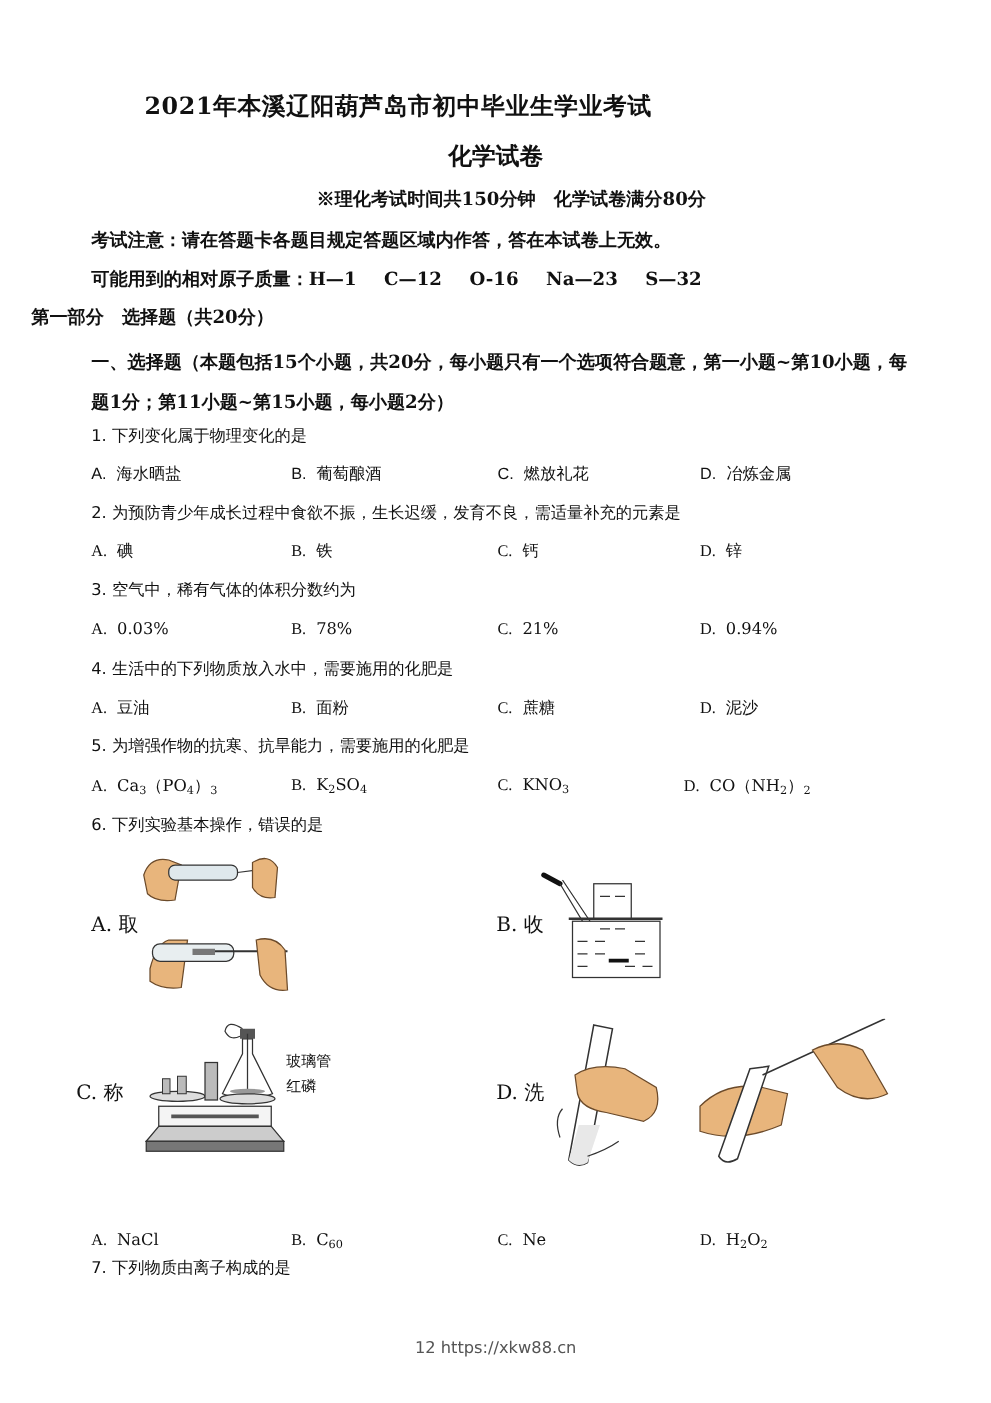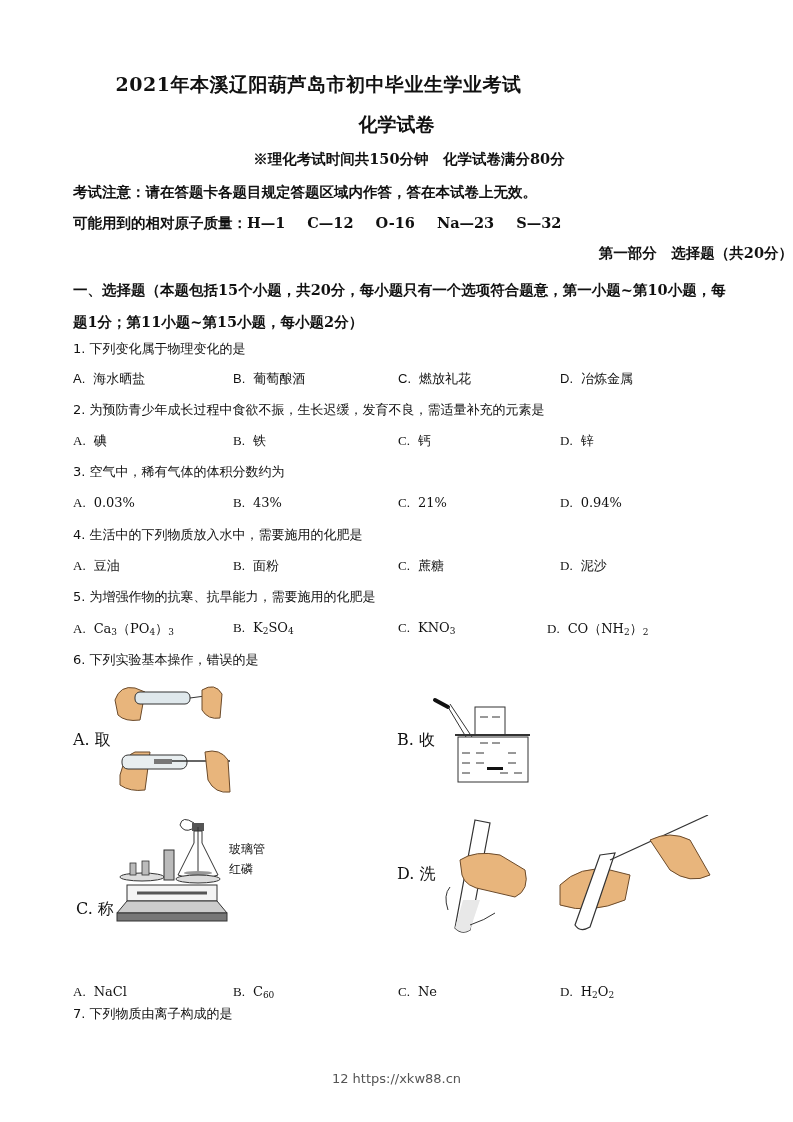--- a/index.html
+++ b/index.html
@@ -4,21 +4,21 @@
 <style>
   html, body { margin: 0; padding: 0; background: #ffffff; }
   body { width: 793px; height: 1122px; position: relative; overflow: hidden;
          font-family: "DejaVu Serif", "Liberation Serif", serif; color: #111; }
   .abs { position: absolute; }
   .title1 { left: 0; width: 637px; top: 72px; text-align: center; font-size: 19px; font-weight: bold; letter-spacing: 0.5px; }
   .title2 { left: 0; width: 793px; top: 112px; text-align: center; font-size: 19px; font-weight: bold; }
   .subtitle { left: 0; width: 793px; top: 150px; text-align: center; font-size: 14.5px; font-weight: bold; padding-left: 25px; box-sizing: border-box; }
   .bold-line { left: 73px; font-size: 14.5px; font-weight: bold; }
   .masses span { margin-right: 22px; }
-  .part-title { left: 0; width: 793px; text-align: right; top: 244px; font-size: 14.5px; font-weight: bold; padding-left: 25px; box-sizing: border-box; }
+  .part-title { left: 0; width: 793px; text-align: left; top: 244px; font-size: 14.5px; font-weight: bold; padding-left: 25px; box-sizing: border-box; }
   .section-intro { left: 73px; width: 660px; top: 274px; font-size: 14.5px; font-weight: bold; line-height: 32px; }
   .q { left: 73px; font-size: 13px; font-family: "DejaVu Sans", "Liberation Sans", sans-serif; }
   .opts { left: 73px; width: 660px; font-size: 13px; }
   .opt { position: absolute; top: 0; white-space: nowrap; }
   .opt .lbl { font-family: "Liberation Sans", sans-serif; margin-right: 8px; }
   .opt .lbl.serif { font-family: "Liberation Serif", serif; }
   sub { font-size: 9px; vertical-align: -2px; }
   .fig-label { font-size: 16px; }
   .footer { left: 0; width: 793px; top: 1071px; text-align: center; font-family: "DejaVu Sans", sans-serif; font-size: 13px; color: #555; }
   svg { display: block; }
@@ -55,21 +55,21 @@
   <div class="opt" style="left:160px"><span class="lbl serif">B.</span><span>铁</span></div>
   <div class="opt" style="left:325px"><span class="lbl serif">C.</span><span>钙</span></div>
   <div class="opt" style="left:487px"><span class="lbl serif">D.</span><span>锌</span></div>
 </div>
 
 <div class="abs q" style="top:463px;">
   <span>3.</span> <span>空气中，稀有气体的体积分数约为</span>
 </div>
 <div class="abs opts" style="top:495px;">
   <div class="opt" style="left:0"><span class="lbl serif">A.</span><span>0.03%</span></div>
-  <div class="opt" style="left:160px"><span class="lbl serif">B.</span><span>43%</span></div>
+  <div class="opt" style="left:160px"><span class="lbl serif">B.</span><span>78%</span></div>
   <div class="opt" style="left:325px"><span class="lbl serif">C.</span><span>21%</span></div>
   <div class="opt" style="left:487px"><span class="lbl serif">D.</span><span>0.94%</span></div>
 </div>
 
 <div class="abs q" style="top:526px;">
   <span>4.</span> <span>生活中的下列物质放入水中，需要施用的化肥是</span>
 </div>
 <div class="abs opts" style="top:557px;">
   <div class="opt" style="left:0"><span class="lbl serif">A.</span><span>豆油</span></div>
   <div class="opt" style="left:160px"><span class="lbl serif">B.</span><span>面粉</span></div>
@@ -126,21 +126,21 @@
         <line x1="84" y1="78" x2="92" y2="78"></line>
       <line x1="50" y1="22" x2="58" y2="22"></line>
         <line x1="62" y1="22" x2="70" y2="22"></line>
       <line x1="50" y1="48" x2="58" y2="48"></line>
         <line x1="62" y1="48" x2="70" y2="48"></line>
     </g>
     <rect x="57" y="72" width="16" height="3" fill="#111"></rect>
   </svg>
 </div>
 
-<div class="abs fig-label" style="left:76px;top:864px;margin-top:35px;"><span class="lbl">C.</span> <span>称</span></div>
+<div class="abs fig-label" style="left:61px;top:864px;"><span class="lbl">C.</span> <span>称</span></div>
 <div class="abs" style="left:112px;top:815px;">
   <svg width="120" height="115" viewBox="0 0 120 115">
     <path d="M82 8 Q70 0 68 10 Q72 18 80 14" fill="none" stroke="#333" stroke-width="1"></path>
     <rect x="80" y="8" width="12" height="8" fill="#555"></rect>
     <path d="M82 16 L82 28 L66 60 Q86 68 106 60 L90 28 L90 16 Z" fill="#fff" stroke="#333" stroke-width="1"></path>
     <line x1="86" y1="12" x2="86" y2="58" stroke="#333" stroke-width="1"></line>
     <ellipse cx="86" cy="58" rx="14" ry="2" fill="#999"></ellipse>
     <ellipse cx="30" cy="62" rx="22" ry="4" fill="#ddd" stroke="#333" stroke-width="1"></ellipse>
     <rect x="18" y="48" width="6" height="12" fill="#bbb" stroke="#333" stroke-width="0.8"></rect>
     <rect x="30" y="46" width="7" height="14" fill="#bbb" stroke="#333" stroke-width="0.8"></rect>

